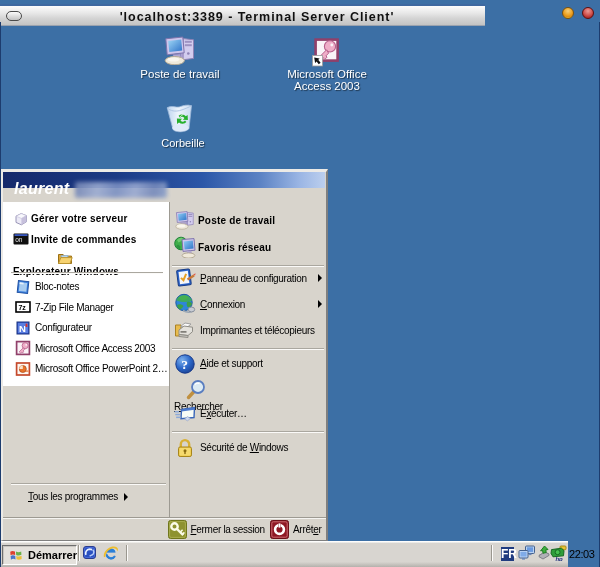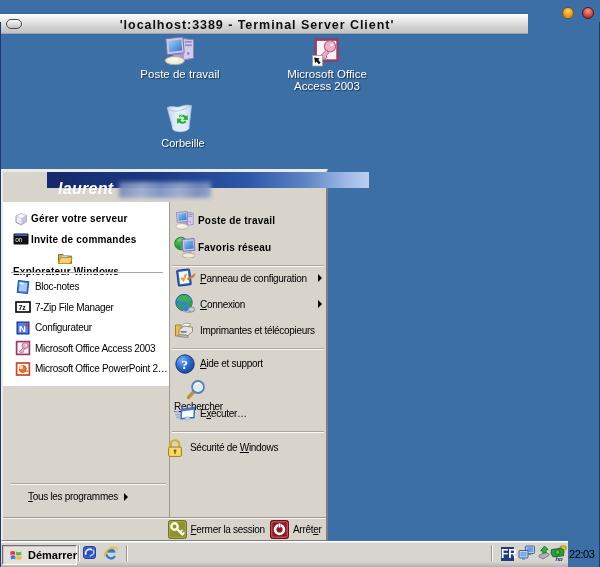--- a/index.html
+++ b/index.html
@@ -7,21 +7,21 @@
 #root {
   position:relative; width:600px; height:567px;
   font-family:"Liberation Sans", sans-serif;
   background:#3c6fa5;
   overflow:hidden;
 }
 #root::before { content:""; position:absolute; left:0; top:22px; width:1px; height:545px; background:#1d3c6e; z-index:50; }
 #root::after  { content:""; position:absolute; right:0; top:22px; width:1px; height:545px; background:#1d3c6e; z-index:50; }
 
 #titlebar {
-  position:absolute; left:0; top:12px; width:528px; height:22px;
+  position:absolute; left:0; top:4px; width:485px; height:22px;
   background:linear-gradient(#fcfcfc 0%, #e9e9e9 35%, #d4d4d4 65%, #c3c3c3 100%);
   border-top:2px solid #3e68a0; border-bottom:1px solid #9aa2ae;
 }
 #titlebar .pill {
   position:absolute; left:6px; top:5px; width:16px; height:10px;
   border:1px solid #4a4a4a; border-radius:5px;
   background:linear-gradient(#fbfbfb,#c2c2c2);
 }
 #titlebar .title {
   position:absolute; left:257px; top:4px; transform:translateX(-50%);
@@ -39,21 +39,20 @@
 #menu {
   position:absolute; left:0; top:169px; width:328px; height:372px;
   background:#d8d4cc;
   border-left:3px solid #eceae6; border-top:3px solid #eceae6;
   border-right:2px solid #7f7f7f; border-bottom:1px solid #7f7f7f;
   box-shadow:-1px 0 0 #8792a8;
 }
 #mhead {
   position:absolute; left:0px; top:0px; width:322px; height:16px;
   background:linear-gradient(to right, #15296b 0%, #1b3a85 35%, #2c57a8 62%, #5c83c4 80%, #9ab5e4 92%, #bccfee 100%);
-  margin-left:44px;
 }
 #mhead .uname { position:absolute; left:11px; top:8px; color:#fff;
   font-size:16px; font-weight:bold; font-style:italic; letter-spacing:0.3px; }
 #mhead .blur { position:absolute; left:72px; top:10px; width:92px; height:16px;
   background:linear-gradient(100deg,#7284b4 0%,#9cacd2 25%,#7a8fc2 45%,#9aaad2 65%,#7488ba 85%,#8ea2cb 100%);
   filter:blur(2px); border-radius:2px; opacity:.9; }
 #leftcol { position:absolute; left:0px; top:30px; width:166px; height:184px; background:#ffffff; }
 #vdiv { position:absolute; left:166px; top:30px; width:1px; height:315px; background:#9d9a92; }
 .mi { position:absolute; height:20px; display:flex; align-items:center; color:#000; }
 .mi .txt { font-size:10px; letter-spacing:-0.3px; white-space:nowrap; }
@@ -327,21 +326,21 @@
           <path d="M7.5 6.5 L20.5 4.5 L20 14.5 L7 15.8 Z" fill="#f8fcf6" stroke="#3a66b8" stroke-width="1.4"></path>
           <path d="M7.5 6.5 L20.5 4.5 L20.4 6.8 L7.4 8.6 Z" fill="#4a78cc"></path>
           <rect x="0.5" y="8" width="4.6" height="1.5" fill="#8ca8d8"></rect>
           <rect x="1.3" y="10.8" width="4.6" height="1.5" fill="#8ca8d8"></rect>
           <rect x="2.1" y="13.6" width="4.6" height="1.5" fill="#8ca8d8"></rect>
           <path d="M10.5 16 l3-2.4 3 1.8 -3 2.4 z" fill="#cdd8ee" stroke="#8a9cc8" stroke-width="0.6"></path>
         </svg>
         <span class="txt" style="">E<u>x</u>écuter…</span>
       </div>
 <div class="sep" style="left:169px;top:258.5px;width:152px;"></div>
-<div class="mi" style="left:161px;top:265.5px;">
+<div class="mi" style="left:171px;top:265.5px;">
         <svg class="ic" width="22" height="22" viewBox="0 0 22 22" style="">
           <path d="M6.8 10.5 v-3.2 a4.2 4.2 0 0 1 8.4 0 v3.2" fill="none" stroke="#d8b034" stroke-width="2.4"></path>
           <rect x="4.5" y="10" width="13" height="9.5" rx="1.6" fill="#ecc846" stroke="#a8861c"></rect>
           <rect x="5.6" y="11" width="10.8" height="7.4" rx="1" fill="#f6da6e"></rect>
           <circle cx="11" cy="13.8" r="1.5" fill="#8a6c10"></circle>
           <rect x="10.3" y="14.5" width="1.4" height="2.6" fill="#8a6c10"></rect>
         </svg>
         <span class="txt" style="">Sécurité de <u>W</u>indows</span>
       </div>
 <div class="mi" style="left:164.5px;top:347.0px;">

